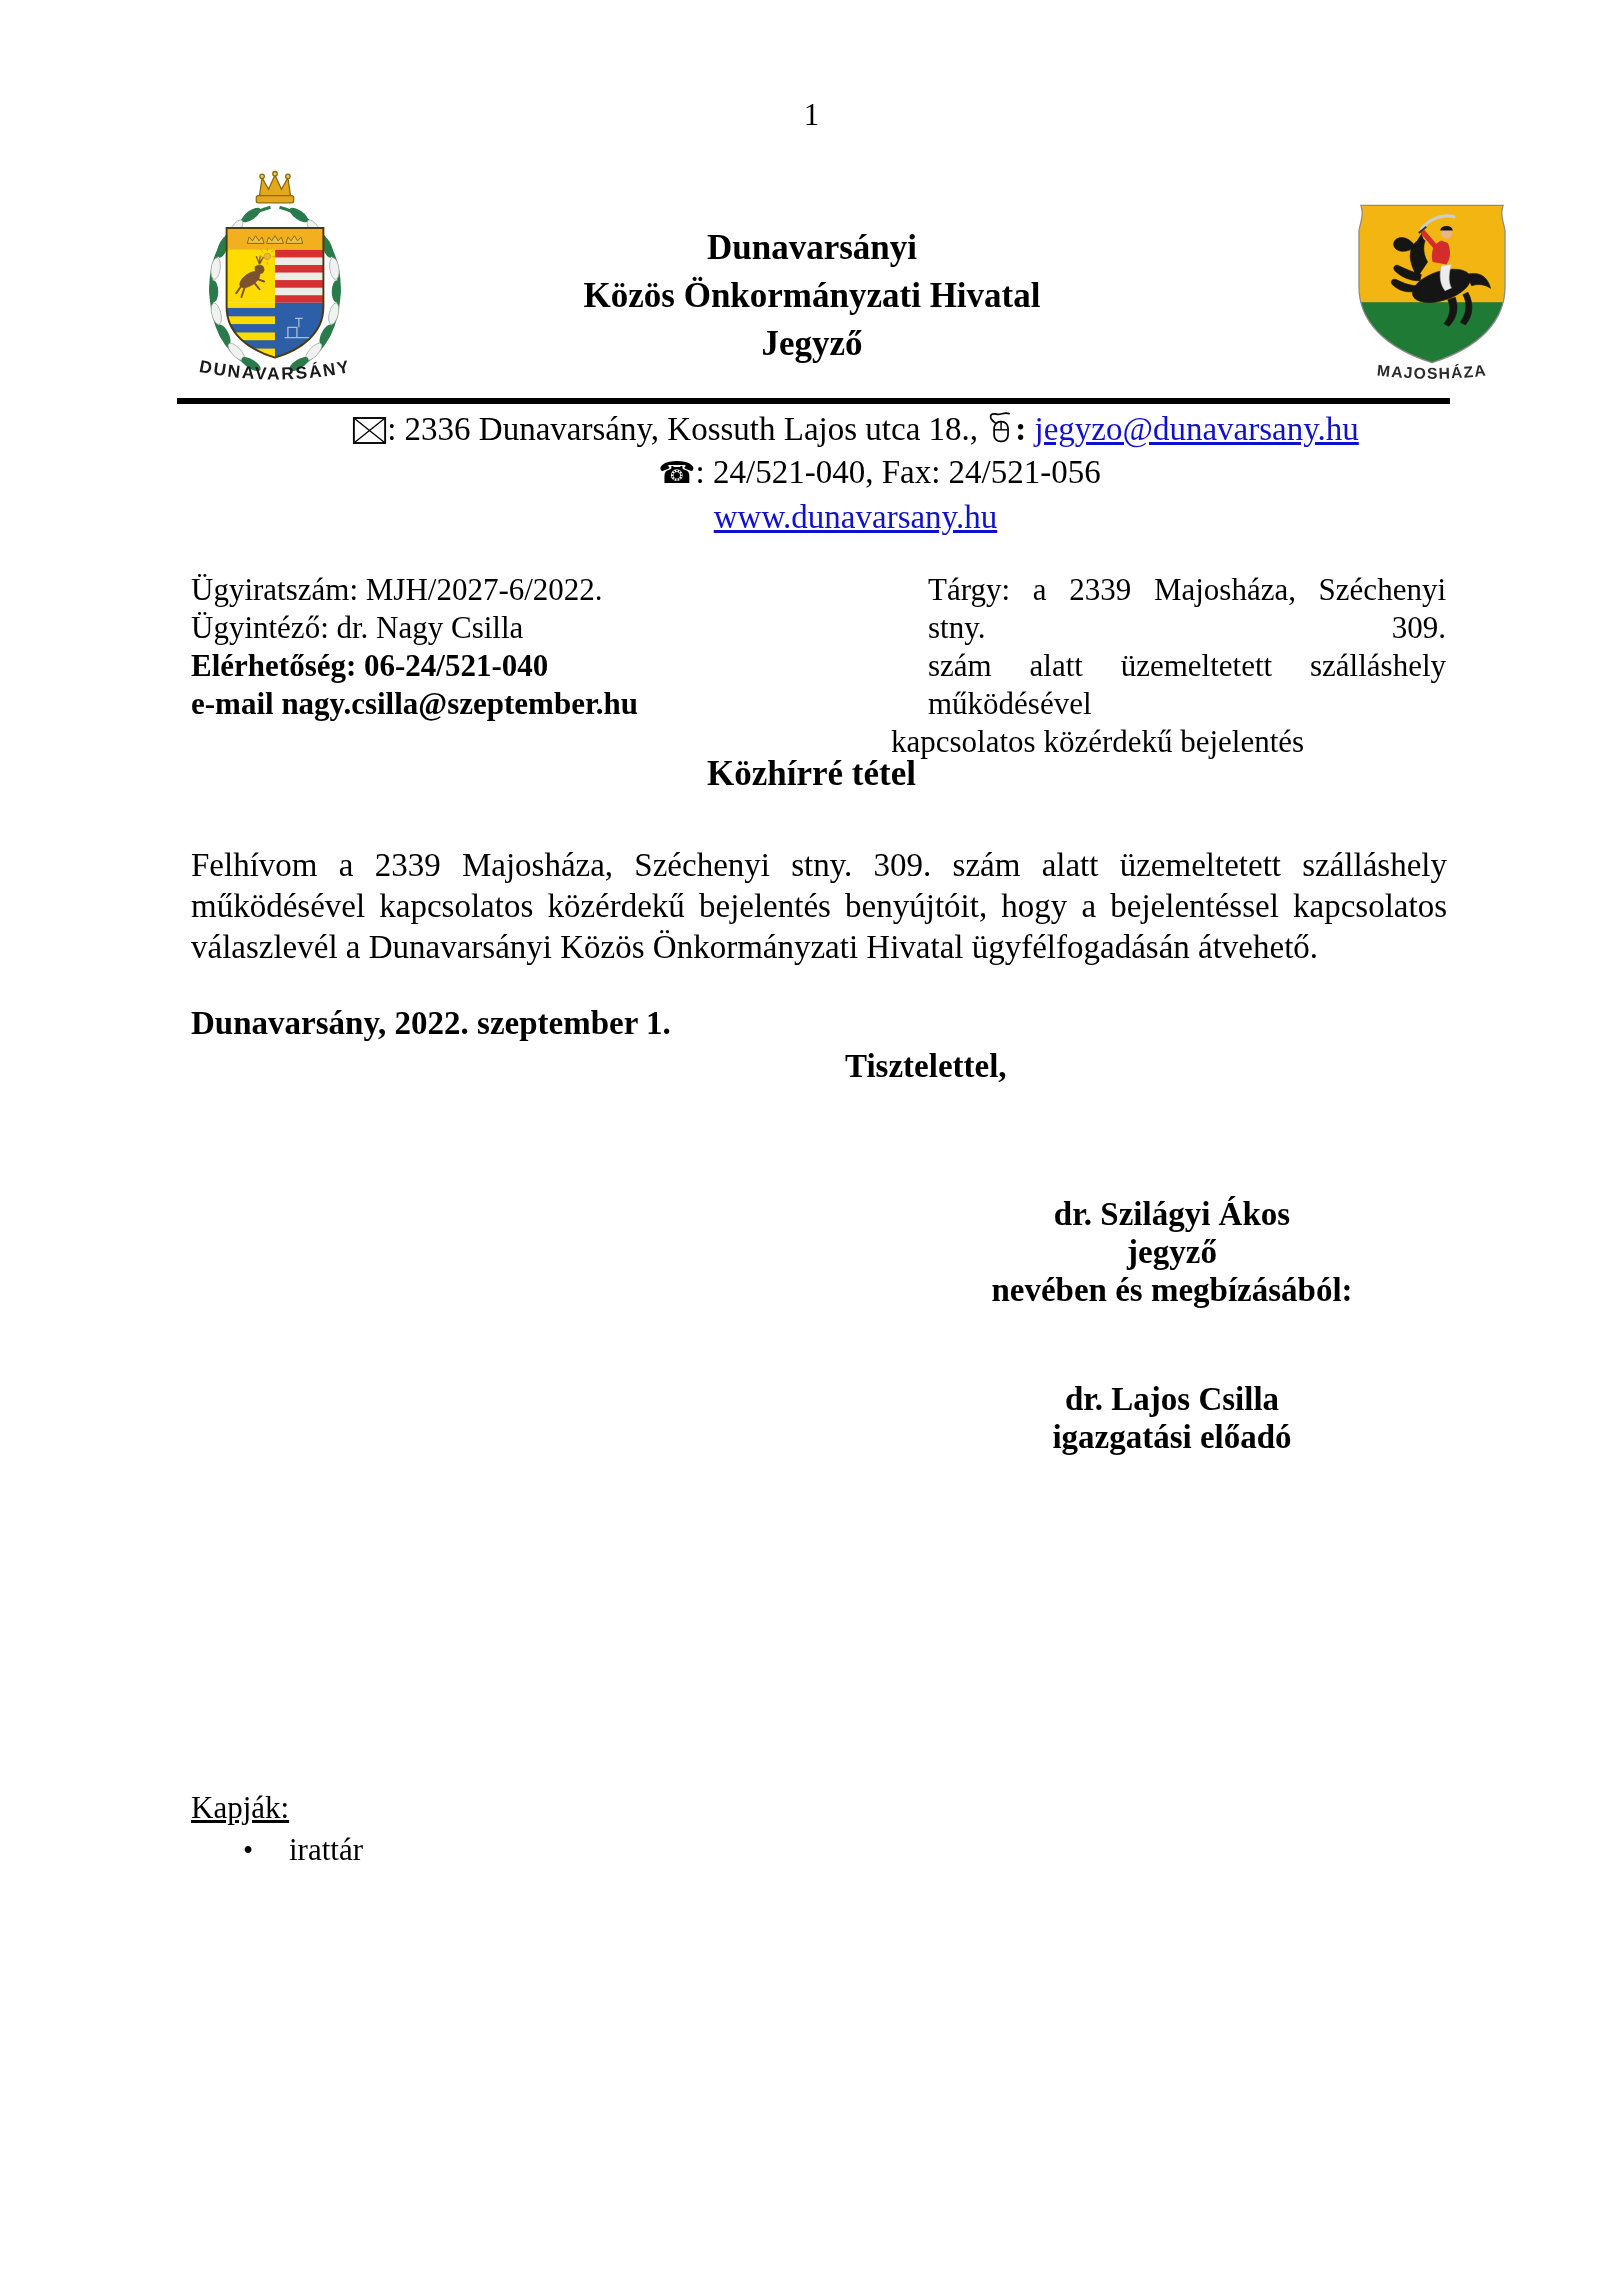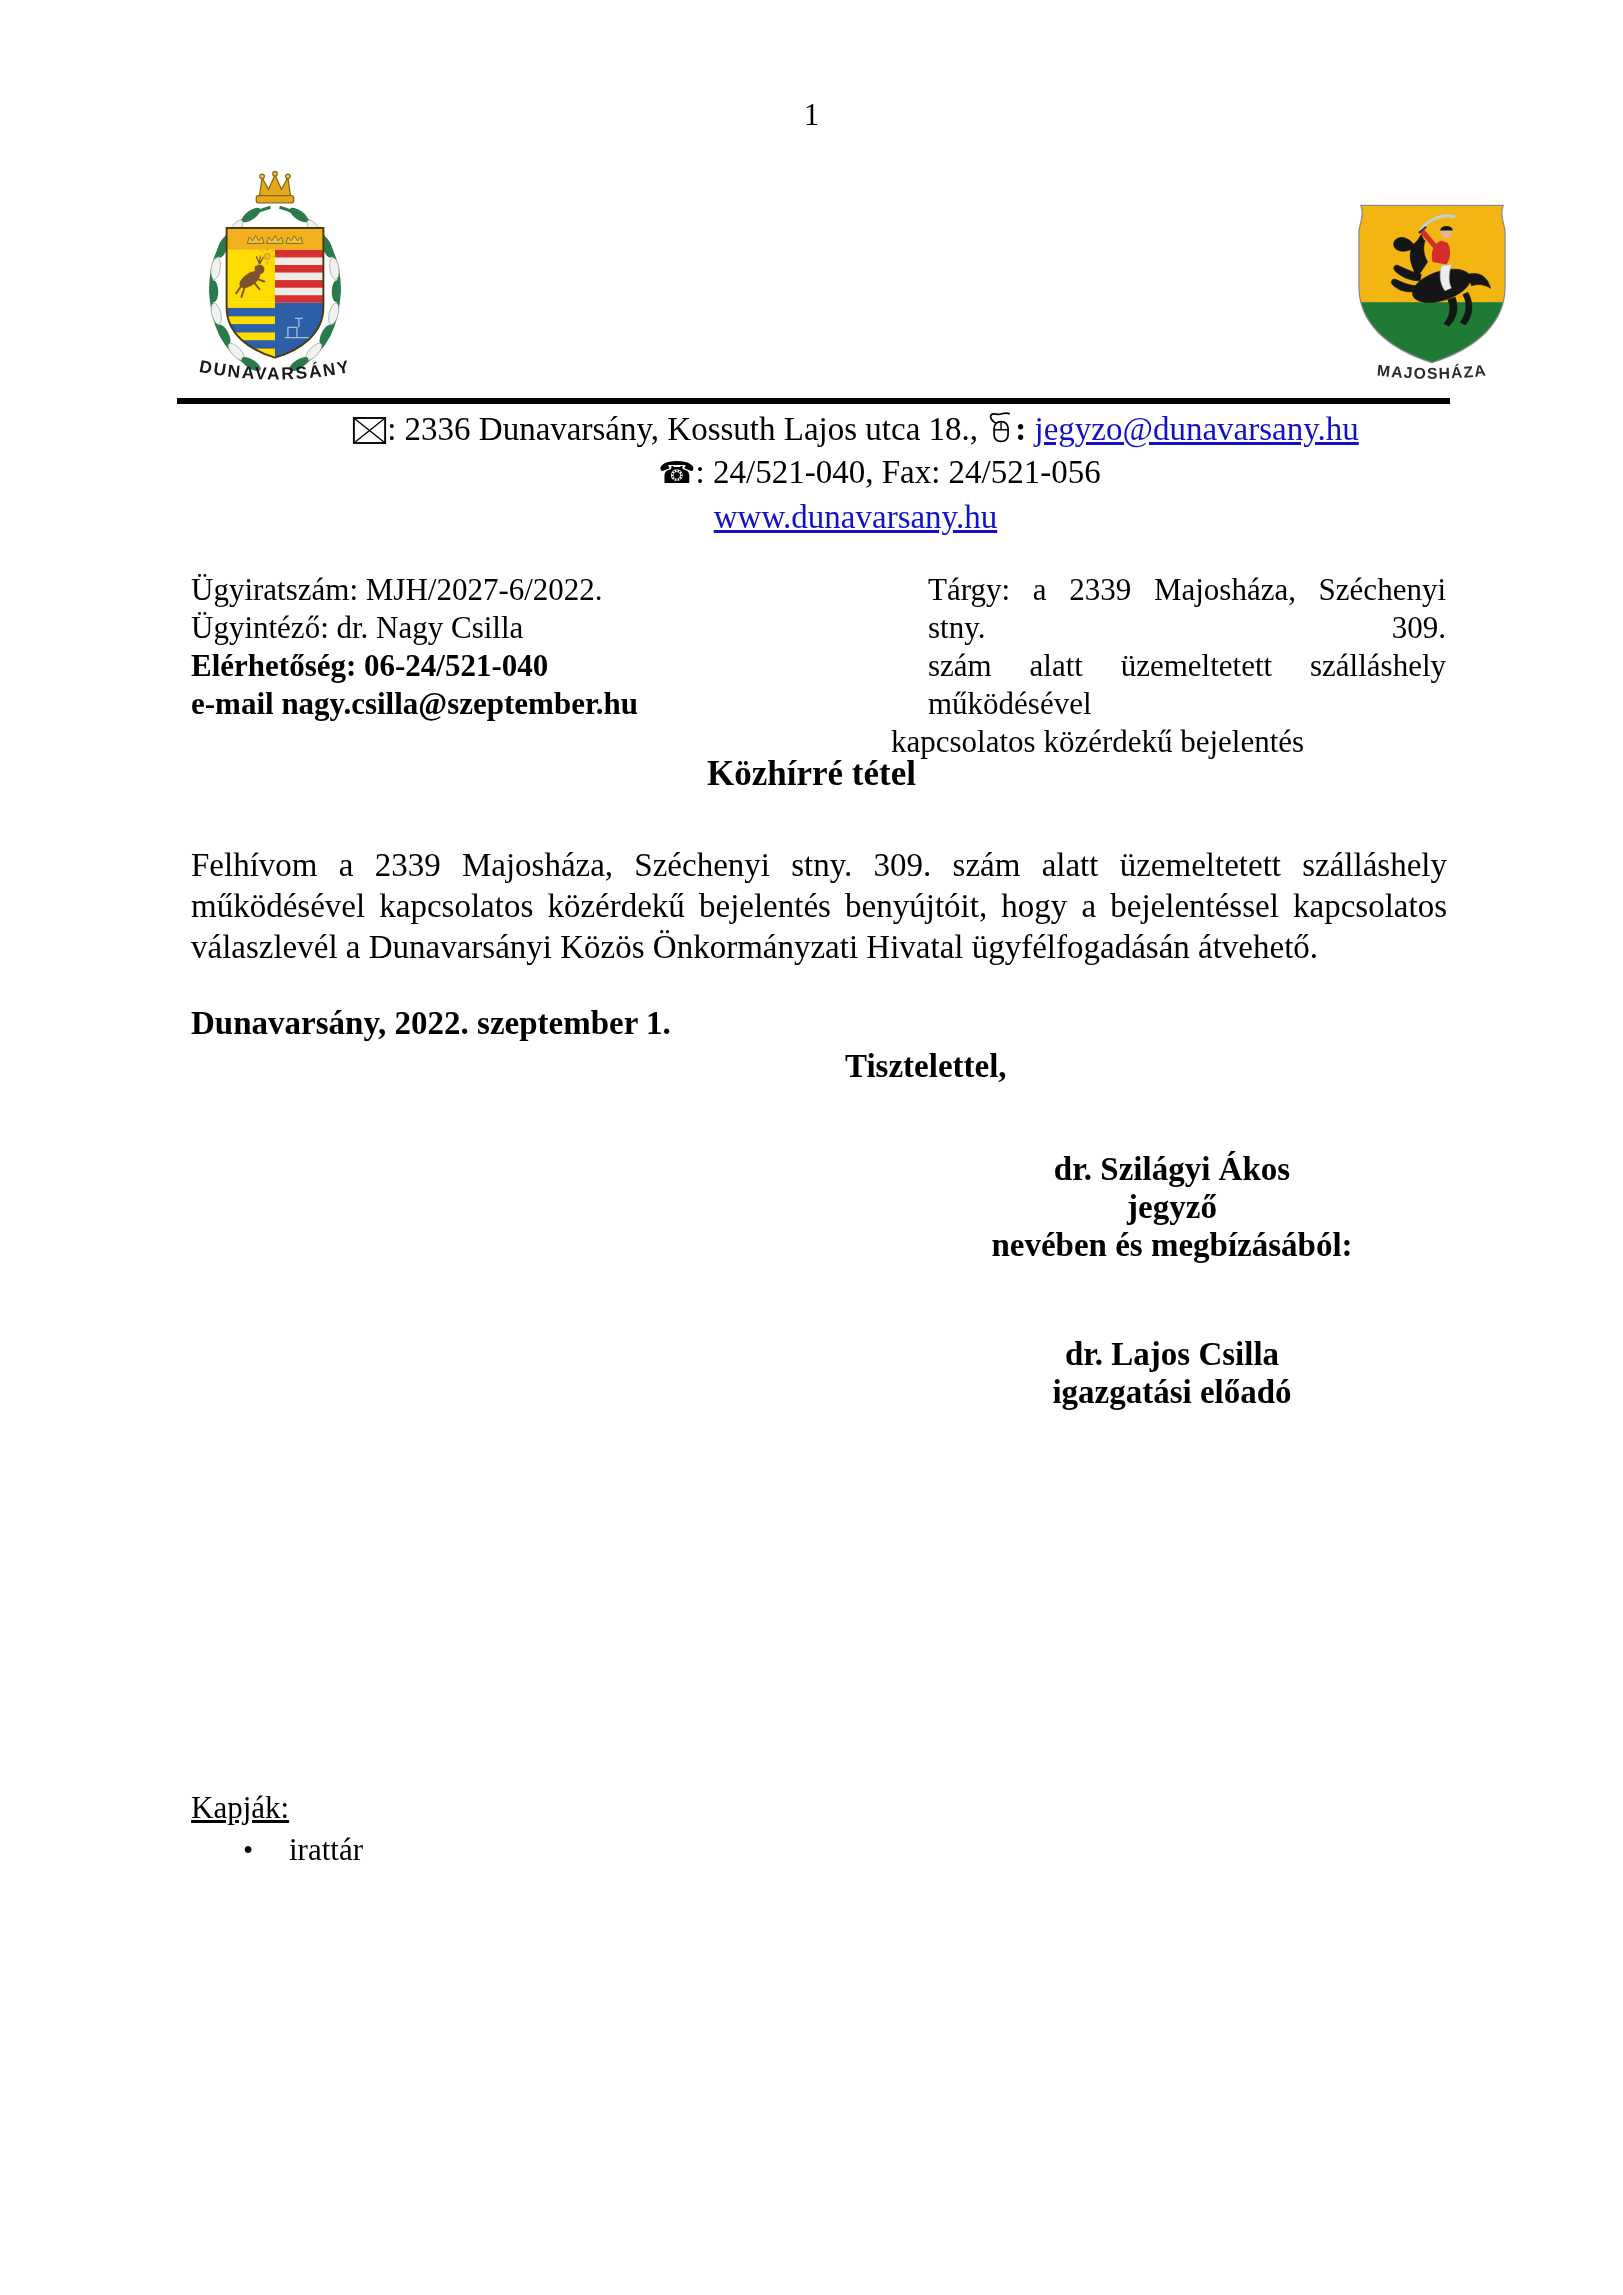--- a/index.html
+++ b/index.html
@@ -27,21 +27,21 @@
   .icon-inline{vertical-align:-5.2px;}
   .case-left{top:571px;left:191px;font-size:31px;line-height:38px;}
   .case-right{top:571px;left:891px;width:555px;font-size:31px;line-height:38px;}
   .jline{text-align:justify;text-align-last:justify;margin-left:37px;}
   .bold{font-weight:bold;}
   .doc-title{top:754px;left:0;width:1623px;text-align:center;font-size:35px;font-weight:bold;}
   .paragraph{top:845px;left:191px;width:1256px;font-size:33px;line-height:41px;
     text-align:justify;}
   .date-line{top:1005px;left:191px;font-size:33px;font-weight:bold;}
   .salutation{top:1048px;left:845px;width:654px;font-size:33px;font-weight:bold;}
-  .sig-block{left:845px;width:654px;text-align:center;font-size:33px;font-weight:bold;line-height:38px;}
+  .sig-block{left:845px;width:654px;text-align:center;font-size:33px;font-weight:bold;line-height:38px;margin-top:45px;}
   .sig1{top:1150px;}
   .sig2{top:1335px;}
   .kapjak{top:1790px;left:191px;font-size:31px;text-decoration:underline;}
   .dist-item{top:1832px;left:243px;font-size:31px;}
   .dist-item .bullet{display:inline-block;width:46px;font-size:29px;}
 </style>
 </head>
 <body>
 
 <div id="page">
@@ -113,20 +113,25 @@
         <circle cx="143" cy="136" r="5"></circle>
         <path d="M143,128 v-5 M143,144 v5 M135,136 h-5 M151,136 h5 M137,130 l-4,-4 M149,130 l4,-4" fill="none"></path>
       </g>
       <path d="M80,92 H230 V215 C230,255 196,281 155,293 C114,281 80,255 80,215 Z" fill="none" stroke="#4A3A12" stroke-width="3"></path>
       <text font-family="Liberation Sans, sans-serif" font-size="27" font-weight="bold" letter-spacing="3" fill="#1a1a1a">
         <textPath href="#arcDuna" startOffset="50%" text-anchor="middle">DUNAVARSÁNY</textPath>
       </text>
     </svg>
   </div>
 
+  <div class="abs header-text">
+    <div>Dunavarsányi</div>
+    <div>Közös Önkormányzati Hivatal</div>
+    <div>Jegyző</div>
+  </div>
 
   <div class="abs crest-right">
     <svg width="170" height="196" viewBox="0 0 270 310">
       <defs>
         <clipPath id="badgeClip">
             <path d="M22,22 H248 C243,36 248,47 251,62 V152 C251,206 210,248 135,272 C60,248 19,206 19,152 V62 C22,47 27,36 22,22 Z"></path>
           </clipPath>
         <path id="arcMajo" d="M30,290 Q135,305 240,290" fill="none"></path>
       </defs>
       <g clip-path="url(#badgeClip)">

